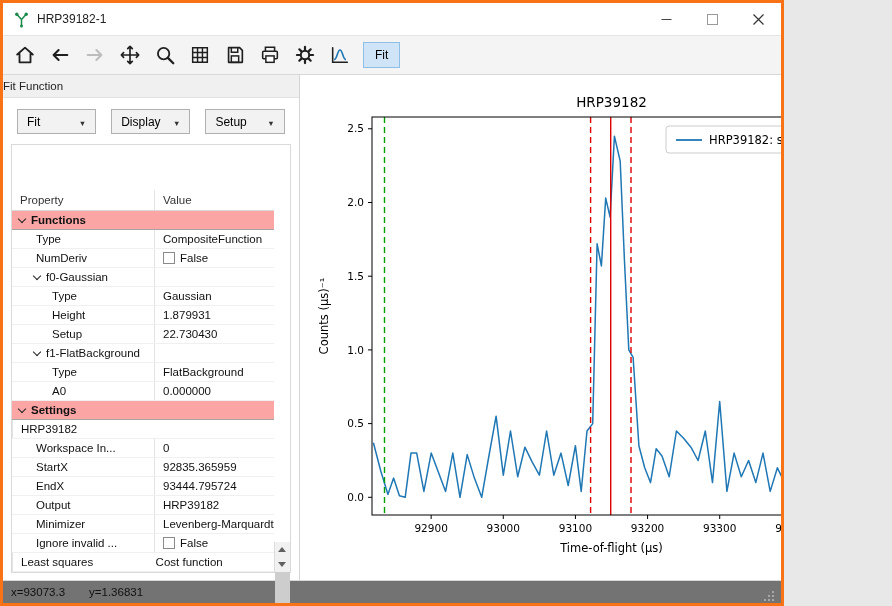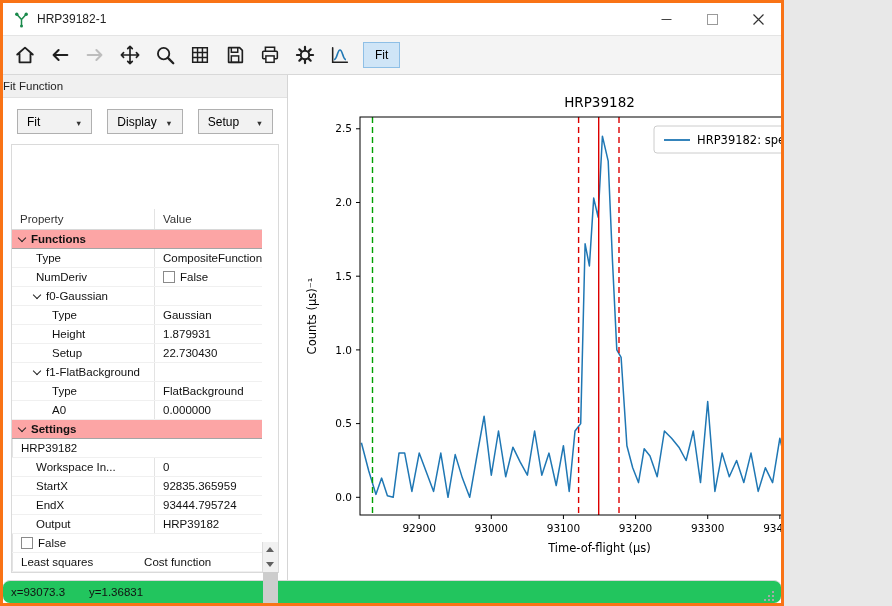--- a/index.html
+++ b/index.html
@@ -56,22 +56,22 @@
   .sb-down::after { content:""; position:absolute; left:3px; top:5px;
                     border-left:4px solid transparent; border-right:4px solid transparent; border-top:5px solid #606060; }
   .sb-track { flex:1; position:relative; }
   .sb-thumb { position:absolute; left:0; right:0; top:0; height:145px; background:#cdcdcd; }
 
   
   .plot-panel { flex:1; background:#fff; padding:16px 12px 0 14px; }
   svg text { font-family:"DejaVu Sans",sans-serif; fill:#000; }
 
   
-  .statusbar { height:23px; background:#22c55e; border-top:1px solid #d8d8d8; display:flex; align-items:center;
-               padding:0 5px 0 8px; font-size:11.5px; color:#111; flex:0 0 auto; gap:24px;border-radius:7px; }
+  .statusbar { height:23px; background:#737373; border-top:1px solid #d8d8d8; display:flex; align-items:center;
+               padding:0 5px 0 8px; font-size:11.5px; color:#111; flex:0 0 auto; gap:24px; }
   .grip { margin-left:auto; align-self:flex-end; }
 </style>
 </head>
 <body>
 
 <div class="window">
 
   <div class="titlebar">
     <svg width="17" height="17" viewBox="0 0 18 18">
       <path d="M9 16 V9 M9 9 L4 3.5 M9 9 L14 3.5" stroke="#1b8a4c" stroke-width="1.6" fill="none"></path>
@@ -244,20 +244,25 @@
               </div>
               <div class="trow">
                 <div class="cell pname" style="padding-left: 24px;">EndX</div>
                 <div class="cell pval">93444.795724</div>
               </div>
               <div class="trow">
                 <div class="cell pname" style="padding-left: 24px;">Output</div>
                 <div class="cell pval">HRP39182</div>
               </div>
               <div class="trow">
+                <div class="cell pname" style="padding-left: 24px;">Minimizer</div>
+                <div class="cell pval">Levenberg-Marquardt</div>
+              </div>
+              <div class="trow">
+                <div class="cell pname" style="padding-left: 24px;">Ignore invalid ...</div>
                 <div class="cell pval"><span class="checkbox"></span><span>False</span></div>
               </div>
               <div class="trow">
                 <div class="cell pval">Least squares</div>
                 <div class="cell pname" style="padding-left: 24px;">Cost function</div>
               </div>
             </div>
         </div>
         <div class="sb">
           <button class="sb-btn sb-up"></button>

